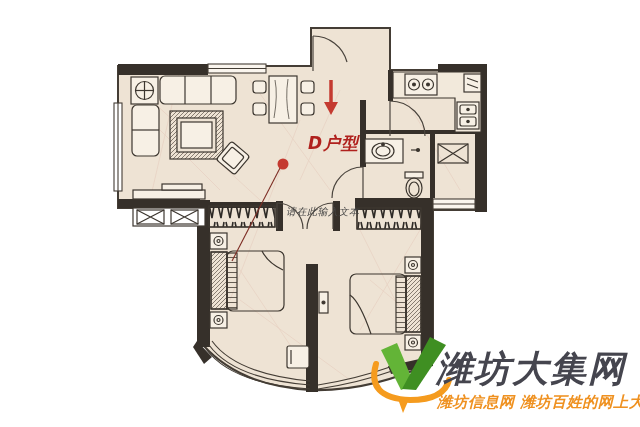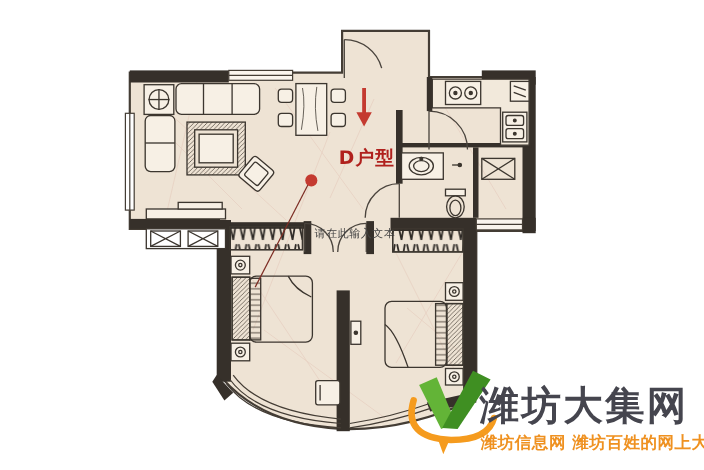--- a/index.html
+++ b/index.html
@@ -1,17 +1,17 @@
 <!DOCTYPE html>
 <html><head>
 <meta charset="utf-8">
 <style>
   html,body{margin:0;padding:0;background:#ffffff;}
   .stage{position:relative;width:640px;height:427px;background:#ffffff;overflow:hidden;
-         font-family:"DejaVu Sans","Liberation Sans",sans-serif;}
+         font-family:"DejaVu Sans","Liberation Sans",sans-serif;font-style:italic;}
   svg{display:block;}
   text{font-family:"DejaVu Sans","Liberation Sans",sans-serif;}
   .unit-label{font-weight:bold;font-size:17px;letter-spacing:1px;}
   .placeholder{font-size:10px;letter-spacing:0.5px;}
   .wm-title{font-weight:bold;font-size:36px;letter-spacing:2px;}
   .wm-tag{font-weight:bold;font-size:15px;letter-spacing:0.5px;}
 </style>
 </head>
 <body>
 

